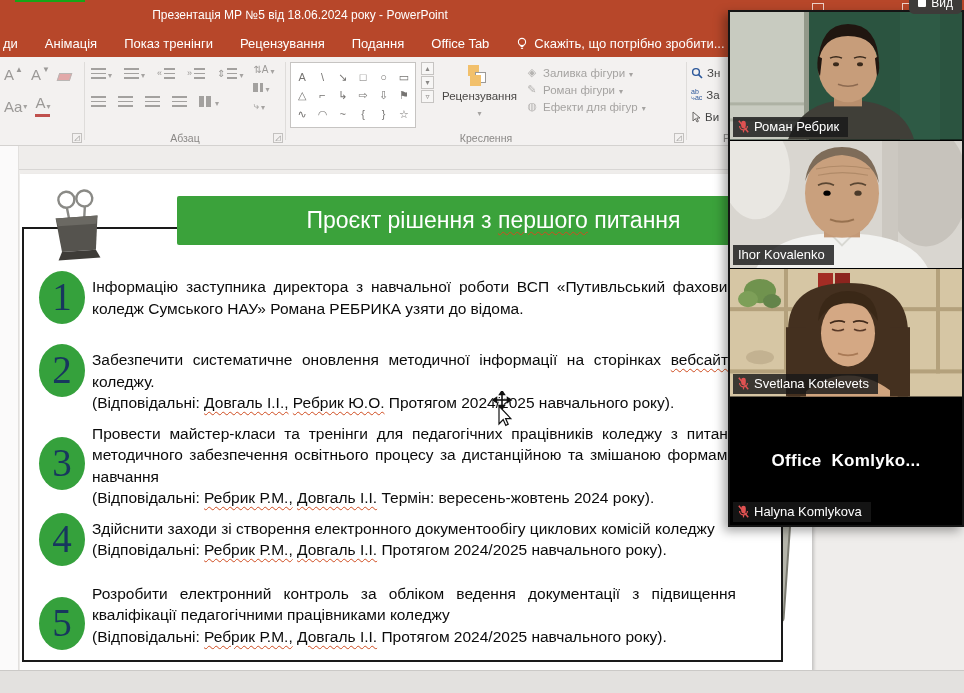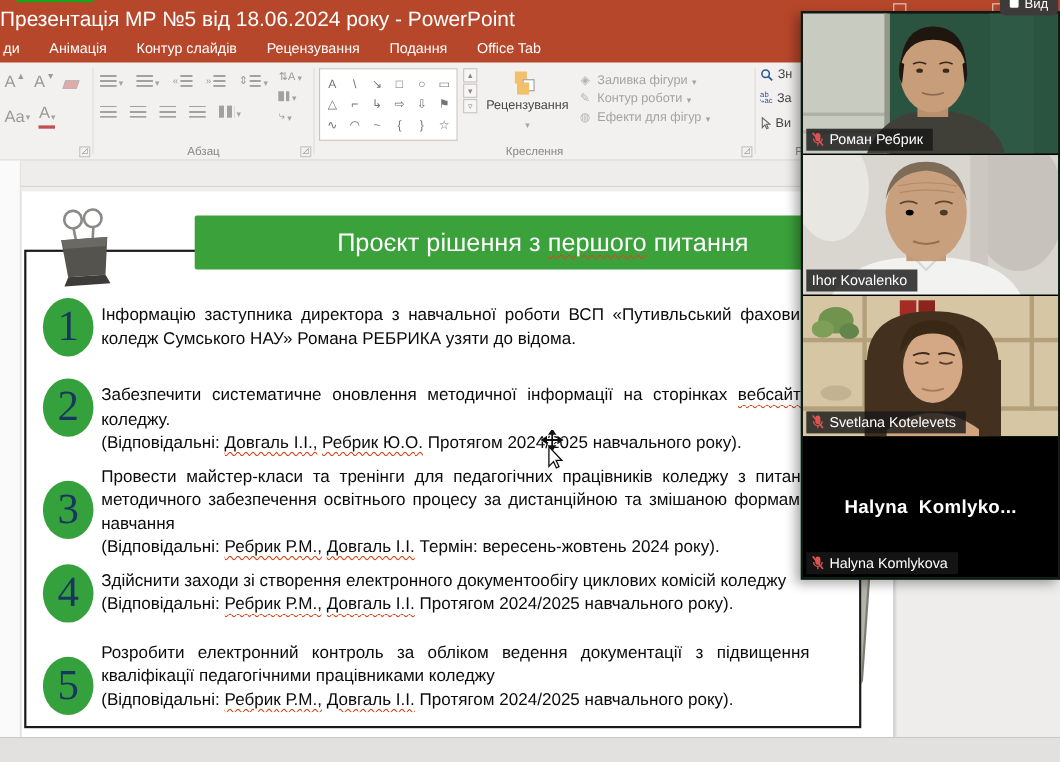--- a/index.html
+++ b/index.html
@@ -1,21 +1,21 @@
 <!DOCTYPE html>
 <html><head>
 <meta charset="utf-8">
 <style>
   *{margin:0;padding:0;box-sizing:border-box}
   html,body{background:#555}
   .stage{position:relative;width:964px;height:693px;overflow:hidden;background:#efedeb;
          font-family:"Liberation Sans",sans-serif;-webkit-font-smoothing:antialiased}
   
   .titlebar{position:absolute;left:0;top:0;width:964px;height:30px;background:#b7472a}
-  .title-text{position:absolute;left:0;top:8px;width:600px;text-align:left;color:#fff;font-size:19px;white-space:nowrap}
+  .title-text{position:absolute;left:0;top:8px;width:600px;text-align:center;color:#fff;font-size:12px;white-space:nowrap}
   .share-strip{position:absolute;left:15px;top:0;width:70px;height:2px;background:#17a517;z-index:40}
   .winbtn{position:absolute;top:3px;width:12px;height:8px;border:1px solid rgba(255,255,255,.75);z-index:5}
   .tabsrow{position:absolute;left:0;top:30px;width:820px;height:27px;background:#b7472a;display:flex;align-items:center;gap:27px;padding-left:3px;color:#fff;font-size:13px;white-space:nowrap}
   .tab{cursor:default}
   .tellme{display:flex;align-items:center;gap:6px}
   .ribbon{position:absolute;left:0;top:57px;width:964px;height:89px;background:#f3f1f0;border-bottom:1px solid #d4d2d0;display:flex}
   .rgroup{position:relative;height:100%;padding:5px 4px 14px;flex:0 0 auto}
   .rsep{width:1px;background:#deDCda;background:#dedcda;margin:5px 0;flex:0 0 1px}
   .glabel{position:absolute;bottom:1px;left:0;right:0;text-align:center;font-size:10.5px;color:#8a8886}
   .launcher{position:absolute;bottom:2px;right:2px;width:10px;height:10px;border:1px solid #c3c1bf;color:#8a8886;font-size:7px;line-height:8px;text-align:center}
@@ -37,21 +37,21 @@
   .arr-ic{position:relative;width:26px;height:24px;margin-bottom:2px}
   .arr-ic i{position:absolute;width:11px;height:11px}
   .arr-ic .s1{left:2px;top:1px;background:#f2c06b}
   .arr-ic .s2{left:9px;top:8px;background:#fff;border:1px solid #9b9997}
   .arr-ic .s3{left:4px;top:11px;background:#f2c06b}
   .qs-ic{width:24px;height:22px;border:2px solid #b9b7b5;border-radius:6px;margin-bottom:2px;position:relative}
   .qs-ic i{position:absolute;right:2px;bottom:2px;width:7px;height:7px;border-radius:50%;background:#8a8886}
   .fillcol{display:flex;flex-direction:column;gap:4px;padding-top:4px}
   .fillrow{display:flex;align-items:center;gap:4px;font-size:11.5px;color:#a5a3a1;white-space:nowrap}
   .fillic{width:14px;text-align:center;color:#b5b3b1;font-size:11px}
-  .editrow{display:flex;align-items:flex-start;gap:4px;font-size:11.5px;color:#444;height:22px;white-space:nowrap}
+  .editrow{display:flex;align-items:center;gap:4px;font-size:11.5px;color:#444;height:22px;white-space:nowrap}
   .abac{font-size:7px;line-height:6px;color:#2b579a;text-align:left}
   
   .canvas{position:absolute;left:0;top:146px;width:964px;height:524px;background:#efedeb}
   .canvline{position:absolute;left:0;top:169px;width:964px;height:1px;background:#d8d6d4}
   .leftpane{position:absolute;left:0;top:146px;width:19px;height:524px;background:#fbfafa;border-right:1px solid #e2e0de}
   .slidepage{position:absolute;left:20px;top:174px;width:792px;height:496px;background:#fff;box-shadow:2px 2px 3px rgba(0,0,0,.18)}
   .bottombar{position:absolute;left:0;top:670px;width:964px;height:23px;background:#e3e1df;border-top:1px solid #cbc9c7}
   
   .banner{position:absolute;left:177px;top:196px;width:633px;height:49px;background:#3ba23b;border-radius:2px;color:#fff;font-size:23px;display:flex;align-items:center;justify-content:center;z-index:5;white-space:nowrap}
   .contentbox{position:absolute;left:22px;top:227px;width:761px;height:435px;border:2px solid #1a1a1a;background:#fff;z-index:4}
@@ -86,24 +86,32 @@
   <div class="titlebar">
     <div class="title-text">Презентація МР №5 від 18.06.2024 року - PowerPoint</div>
     <span class="winbtn" style="left:812px"></span>
     <span class="winbtn" style="left:902px"></span>
   </div>
   <div class="share-strip"></div>
 
   <div class="tabsrow">
     <span class="tab">ди</span>
     <span class="tab">Анімація</span>
-    <span class="tab">Контур слайдів</span>
+    <span class="tab">Показ тренінги</span>
     <span class="tab">Рецензування</span>
     <span class="tab">Подання</span>
     <span class="tab">Office Tab</span>
+    <span class="tellme">
+      <svg width="12" height="14" viewBox="0 0 12 14">
+        <circle cx="6" cy="5" r="3.6" fill="none" stroke="#fff" stroke-width="1.1"></circle>
+        <line x1="4.6" y1="9.5" x2="7.4" y2="9.5" stroke="#fff" stroke-width="1.1"></line>
+        <line x1="4.9" y1="11.3" x2="7.1" y2="11.3" stroke="#fff" stroke-width="1.1"></line>
+      </svg>
+      <span>Скажіть, що потрібно зробити...</span>
+    </span>
   </div>
 
   <div class="ribbon">
 
     <div class="rgroup" style="width:84px">
       <div class="frow">
         <span class="rbtn">A<span class="supA">▲</span></span>
         <span class="rbtn">A<span class="supA">▼</span></span>
         <span class="eraser"></span>
       </div>
@@ -212,21 +220,21 @@
         <span class="drop">▾</span>
       </div>
       <div class="fillcol">
         <span class="fillrow">
             <span class="fillic">◈</span>
             <span>Заливка фігури</span>
             <span class="drop">▾</span>
           </span>
         <span class="fillrow">
             <span class="fillic">✎</span>
-            <span>Контур роботи</span>
+            <span>Роман фігури</span>
             <span class="drop">▾</span>
           </span>
         <span class="fillrow">
             <span class="fillic">◍</span>
             <span>Ефекти для фігур</span>
             <span class="drop">▾</span>
           </span>
       </div>
       <span class="glabel">Креслення</span>
       <span class="launcher">◿</span>
@@ -455,21 +463,21 @@
           <path d="M5.5 .8 a2.3 2.3 0 0 1 2.3 2.3 v3 a2.3 2.3 0 0 1 -4.6 0 v-3 A2.3 2.3 0 0 1 5.5 .8 Z" fill="#e05252"></path>
           <path d="M1.6 6 a3.9 3.9 0 0 0 7.8 0" stroke="#e05252" fill="none" stroke-width="1.2"></path>
           <line x1="5.5" y1="10" x2="5.5" y2="12.4" stroke="#e05252" stroke-width="1.2"></line>
           <line x1="0.8" y1="0.8" x2="10.2" y2="12.2" stroke="#e05252" stroke-width="1.5"></line>
         </svg>
         <span>Svetlana Kotelevets</span>
       </div>
     </div>
 
     <div class="tile">
-      <div class="tiletext">Halyna  Komlyko...</div>
+      <div class="tiletext">Office  Komlyko...</div>
       <div class="namechip">
         <svg width="11" height="13" viewBox="0 0 11 13">
           <path d="M5.5 .8 a2.3 2.3 0 0 1 2.3 2.3 v3 a2.3 2.3 0 0 1 -4.6 0 v-3 A2.3 2.3 0 0 1 5.5 .8 Z" fill="#e05252"></path>
           <path d="M1.6 6 a3.9 3.9 0 0 0 7.8 0" stroke="#e05252" fill="none" stroke-width="1.2"></path>
           <line x1="5.5" y1="10" x2="5.5" y2="12.4" stroke="#e05252" stroke-width="1.2"></line>
           <line x1="0.8" y1="0.8" x2="10.2" y2="12.2" stroke="#e05252" stroke-width="1.5"></line>
         </svg>
         <span>Halyna Komlykova</span>
       </div>
     </div>

